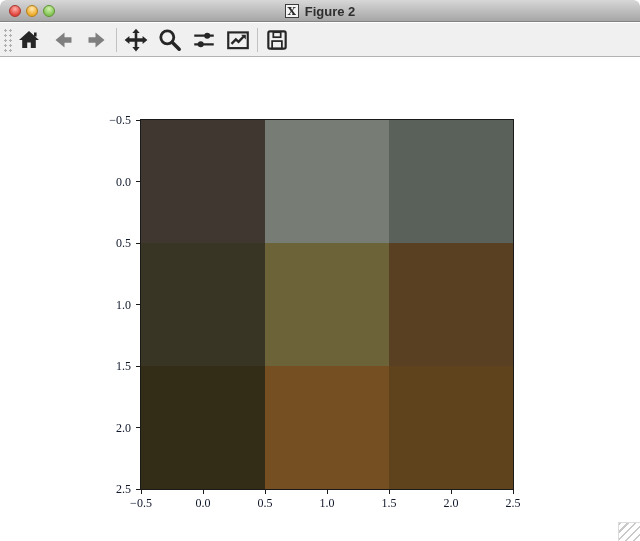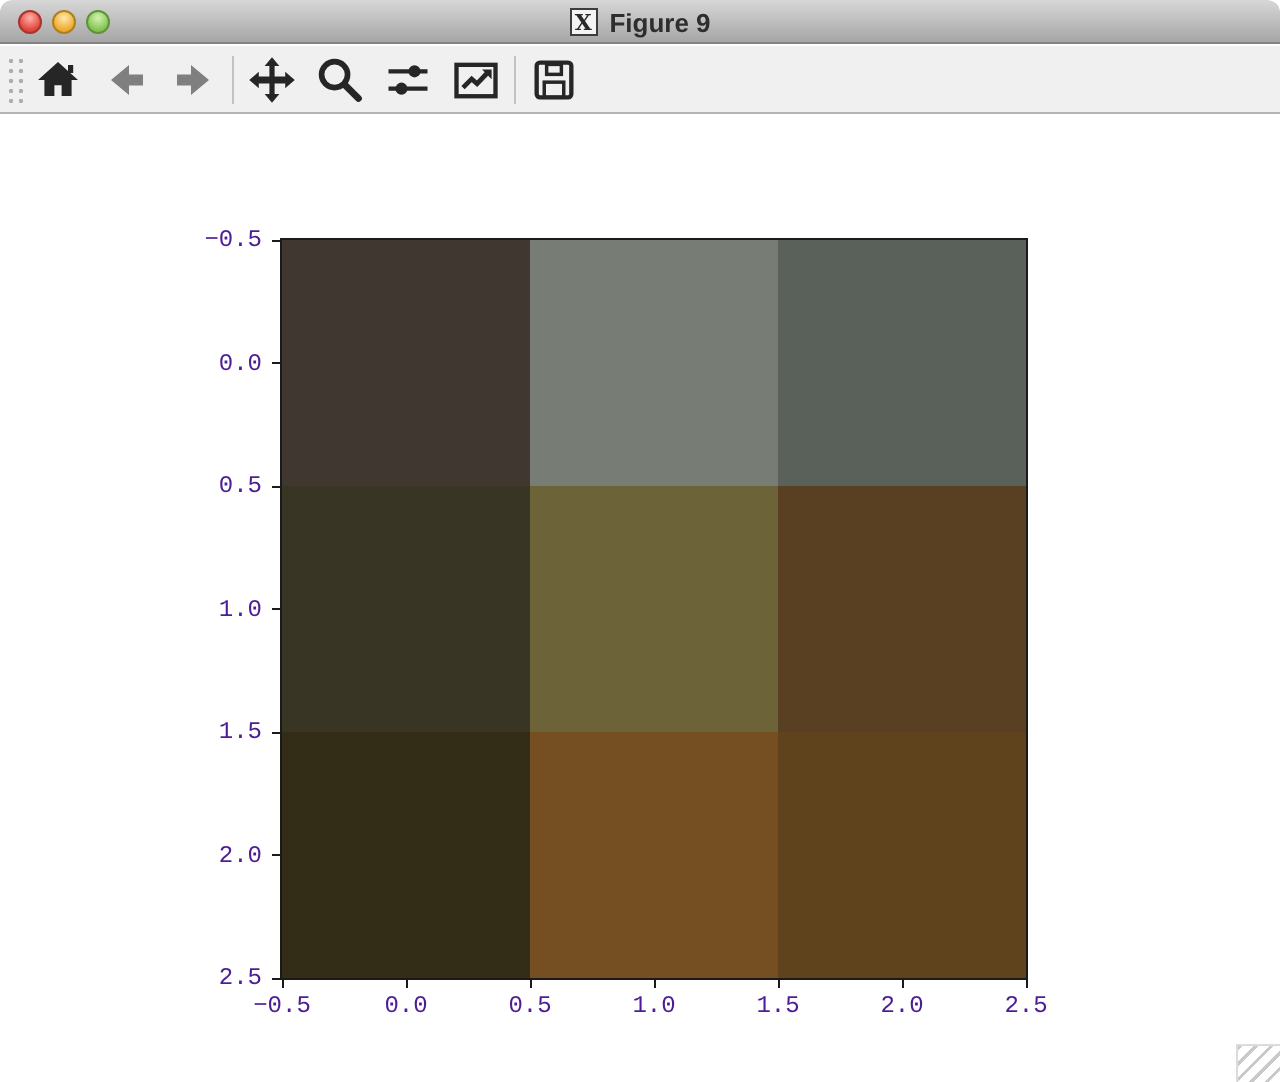--- a/index.html
+++ b/index.html
@@ -50,21 +50,21 @@
   #canvas{position:absolute;left:0;top:58px;width:640px;height:483px;background:#ffffff;}
   #plot-axes{
     position:absolute;left:141px;top:62px;width:372px;height:369px;
     outline:1px solid #1a1a1a;
   }
   #heatmap-grid{
     position:absolute;left:0;top:0;width:372px;height:369px;
     display:grid;grid-template-columns:repeat(3,1fr);grid-template-rows:repeat(3,1fr);
   }
   .tick-label{
-    position:absolute;font-family:Liberation Mono, monospace;font-size:12px;color:#4c1d95;
+    position:absolute;font-family:Liberation Serif, serif;font-size:12px;color:#0f172a;
     line-height:14px;
   }
   .x-tick{position:absolute;width:1px;height:4px;background:#1a1a1a;top:370px;}
   .y-tick{position:absolute;width:4px;height:1px;background:#1a1a1a;left:-5px;}
   .x-label{top:376px;width:62px;text-align:center;}
   .y-label{left:-55px;width:45px;text-align:right;}
   
   #resize-grip{
     position:absolute;right:0;bottom:0;width:22px;height:19px;
     border-top:1px solid #dcdcdc;border-left:1px solid #dcdcdc;background:#fff;
@@ -75,21 +75,21 @@
 <body>
 
 <div id="window">
 
   <div id="titlebar">
     <div class="traffic t-red"></div>
     <div class="traffic t-yellow"></div>
     <div class="traffic t-green"></div>
     <div id="title-group">
       <div id="x11-box">X</div>
-      <div id="window-title">Figure 9</div>
+      <div id="window-title">Figure 2</div>
     </div>
   </div>
 
   <div id="toolbar">
     <div id="grip"></div>
 
     <button class="tb-btn" title="">
       <span>
         <svg width="24" height="24" viewBox="0 0 24 24">
           <path d="M12 3 L22 12 h-3.2 v8 h-5 v-5.4 h-3.6 v5.4 h-5 v-8 H2 Z" fill="#262626"></path>

